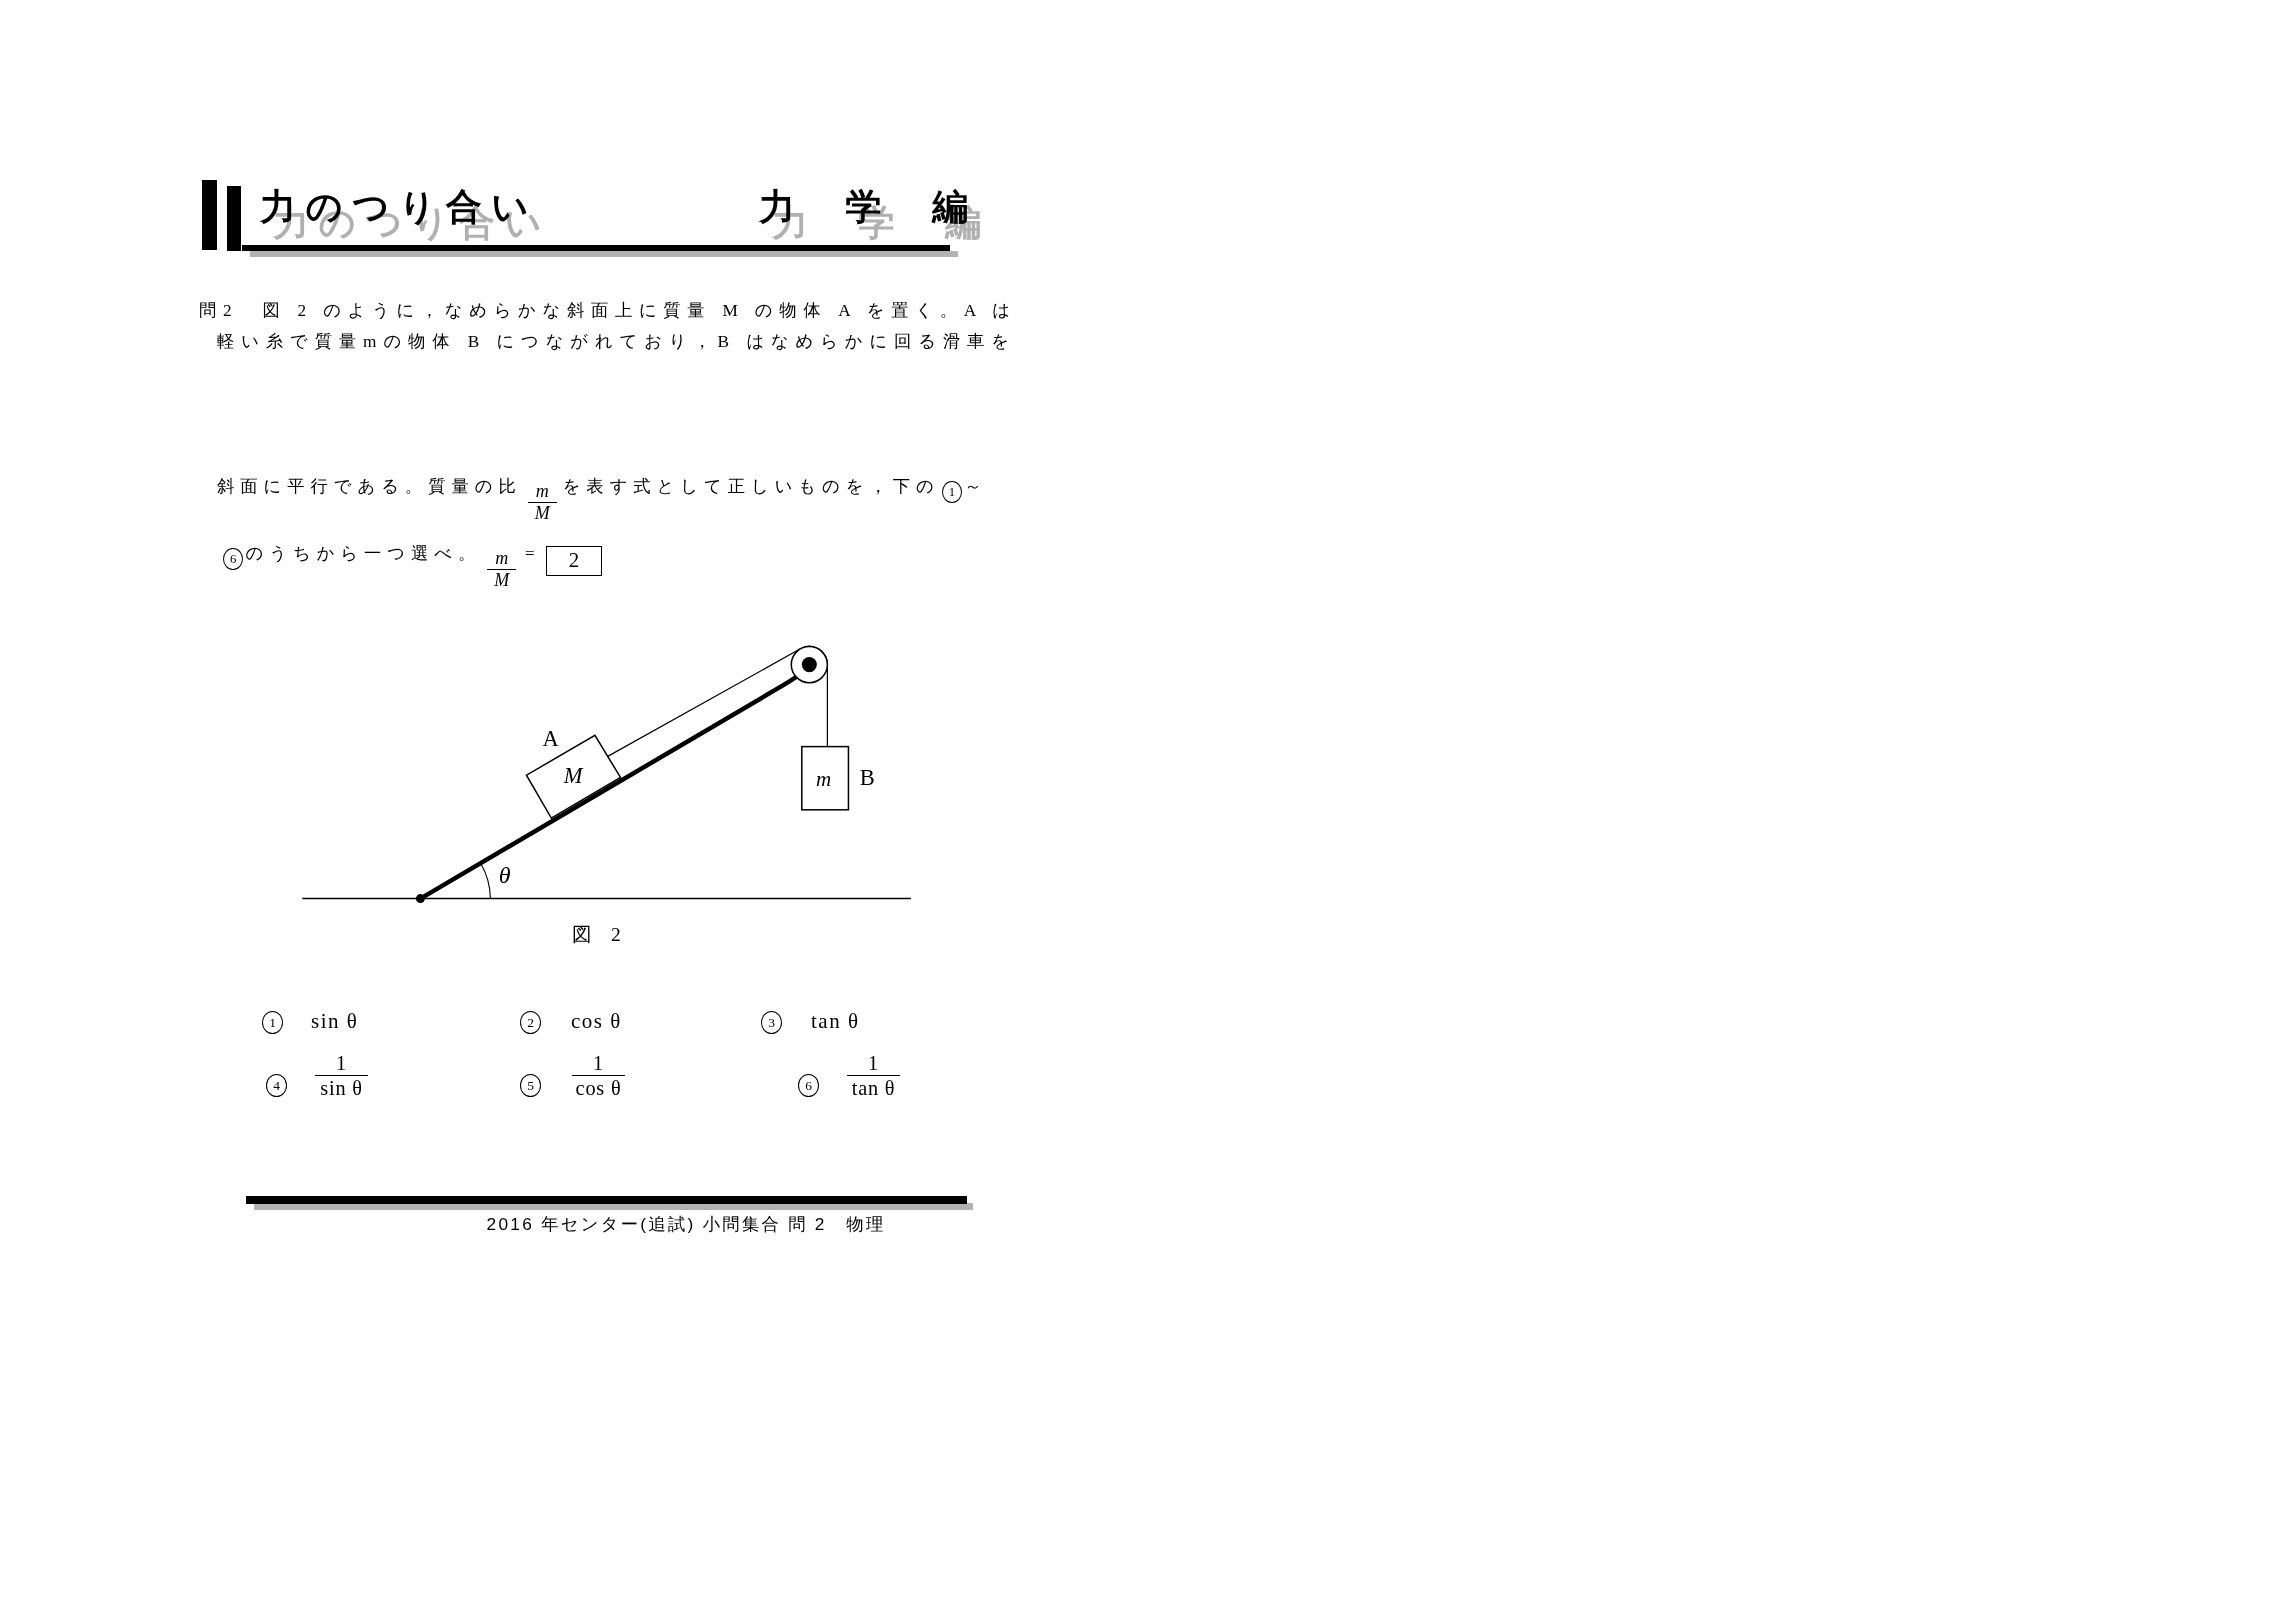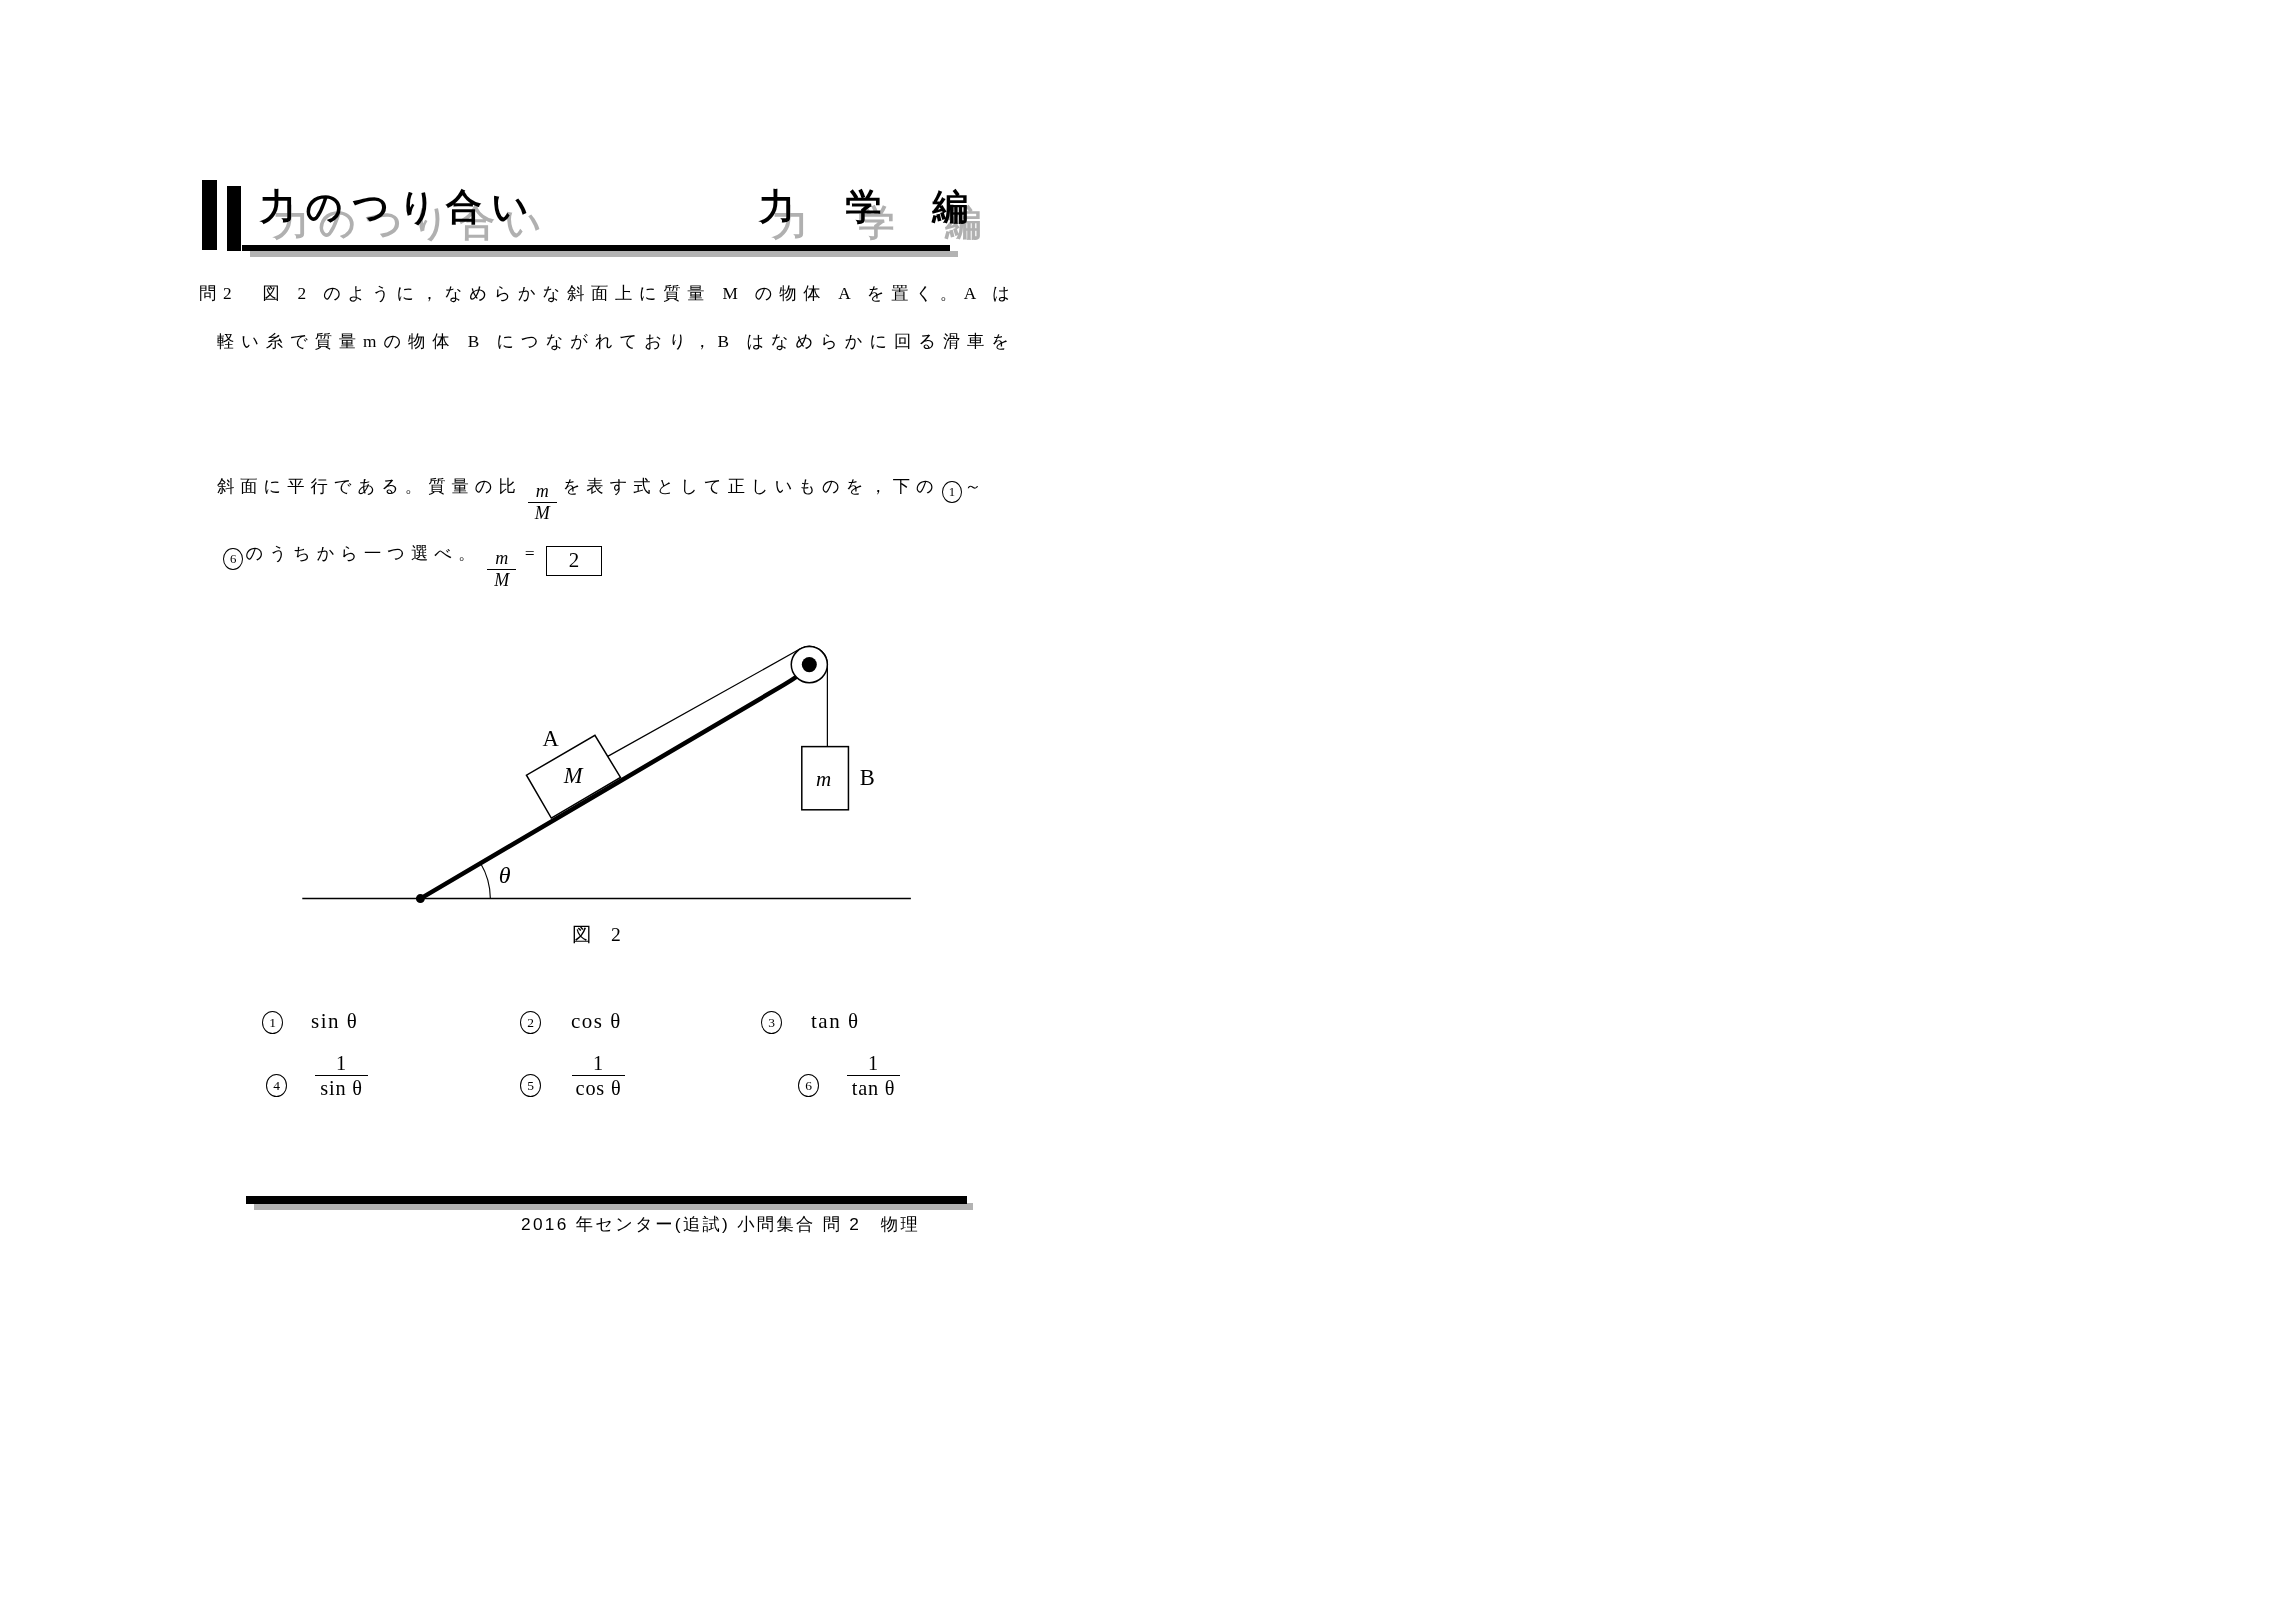--- a/index.html
+++ b/index.html
@@ -16,21 +16,21 @@
   .title-left-echo  { left:273px; top:172px; letter-spacing:9.8px; color:#b0b0b0; z-index:1; }
   .title-right-main { left:759px; top:156px; letter-spacing:20.3px; color:#000; z-index:2; }
   .title-right-echo { left:772px; top:172px; letter-spacing:20.3px; color:#b0b0b0; z-index:1; }
   .hdr-rule        { position:absolute; left:242px; top:213px; width:708px; height:6px; background:#000; z-index:3; }
   .hdr-rule-shadow { position:absolute; left:250px; top:219px; width:708px; height:6px; background:#b3b3b3; z-index:0; }
 
   
   .bline { position:absolute; font-size:17.3px; line-height:22.6px; letter-spacing:6px;
            white-space:nowrap; color:#000; }
   .just  { text-align:justify; text-align-last:justify; text-justify:inter-character; white-space:normal; }
-  .l1 { left:199px; top:251px; width:817px; }
+  .l1 { left:199px; top:268px; width:817px; }
   .l2 { left:217px; top:299px; width:798px; }
   .l3 { left:217px; top:337px; width:798px; }
   .l4 { left:217px; top:376px; width:798px; }
   .l5 { left:217px; top:444px; }
   .l6 { left:221px; top:511px; }
 
   .frac { display:inline-flex; flex-direction:column; align-items:center; vertical-align:-4.5px;
           letter-spacing:0; font-style:italic; font-size:18px; line-height:19.6px; margin:0 6px; min-width:29px; }
   .frac .fbar { align-self:stretch; height:1.5px; background:#000; margin:0.8px 0; }
 
@@ -57,21 +57,21 @@
   .p1c { left:262px;  top:979px; } .p1e { left:311px;  top:978px; }
   .p2c { left:520px;  top:979px; } .p2e { left:571px;  top:978px; }
   .p3c { left:761px; top:979px; } .p3e { left:811px; top:978px; }
   .p4c { left:266px;  top:1042px; } .p4f { left:315px;  top:1020px; }
   .p5c { left:520px;  top:1042px; } .p5f { left:572px;  top:1020px; }
   .p6c { left:798px; top:1042px; } .p6f { left:847px; top:1020px; }
 
   
   .ftr-bar        { position:absolute; left:246px; top:1164px; width:721px; height:8.3px; background:#000; z-index:2; }
   .ftr-bar-shadow { position:absolute; left:254px; top:1171px; width:719px; height:6.8px; background:#b3b3b3; z-index:1; }
-  .ftr-text { position:absolute; left:452px; top:1180px; width:468px; text-align:right;
+  .ftr-text { position:absolute; left:452px; top:1180px; width:468px; text-align:center;
               font-family:"Liberation Sans","DejaVu Sans",sans-serif; font-size:17.3px;
               letter-spacing:2.3px; white-space:nowrap; }
 </style>
 </head>
 <body>
 
 <div class="page">
 
   <div class="hdr-bar hdr-bar1"></div>
   <div class="hdr-bar hdr-bar2"></div>

